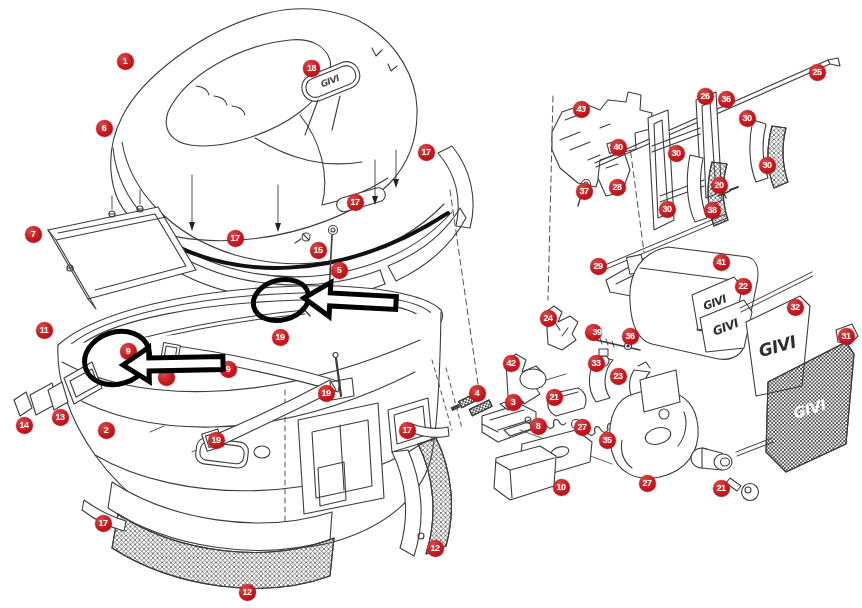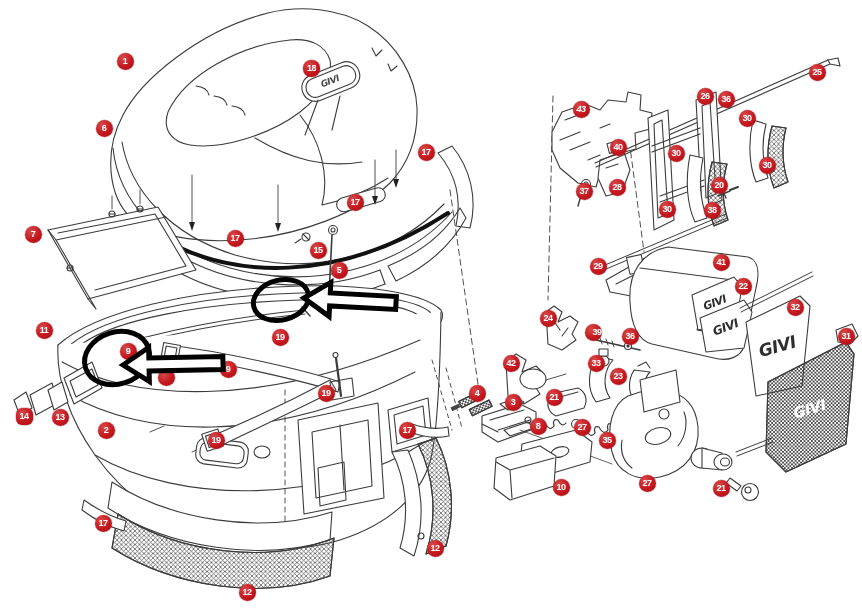--- a/index.html
+++ b/index.html
@@ -309,21 +309,21 @@
       <div class="badge" style="left: 226.5px; top: 229.5px;">17</div>
       <div class="badge" style="left: 309.5px; top: 242px;">15</div>
       <div class="badge" style="left: 330.5px; top: 261.5px;">5</div>
       <div class="badge" style="left: 24.5px; top: 225.5px;">7</div>
       <div class="badge" style="left: 35.5px; top: 321.5px;">11</div>
       <div class="badge" style="left: 119.5px; top: 342.5px;">9</div>
       <div class="badge" style="left: 219.5px; top: 360.5px;">9</div>
       <div class="badge" style="left: 271.5px; top: 328.5px;">19</div>
       <div class="badge" style="left: 317.5px; top: 384.5px;">19</div>
       <div class="badge" style="left: 207.5px; top: 431.5px;">19</div>
-      <div class="badge" style="left: 15.5px; top: 408px; border-radius: 6px;">14</div>
+      <div class="badge" style="left: 15.5px; top: 417px;">14</div>
       <div class="badge" style="left: 51.5px; top: 408.5px;">13</div>
       <div class="badge" style="left: 97.5px; top: 421.5px;">2</div>
       <div class="badge" style="left: 94.5px; top: 514.5px;">17</div>
       <div class="badge" style="left: 238.5px; top: 583.5px;">12</div>
       <div class="badge" style="left: 426.5px; top: 539.5px;">12</div>
       <div class="badge" style="left: 398.5px; top: 421.5px;">17</div>
       <div class="badge" style="left: 572.5px; top: 100.5px; font-style: italic;">43</div>
       <div class="badge" style="left: 696.5px; top: 87.5px;">26</div>
       <div class="badge" style="left: 717.5px; top: 90.5px;">36</div>
       <div class="badge" style="left: 808.5px; top: 63.5px;">25</div>

